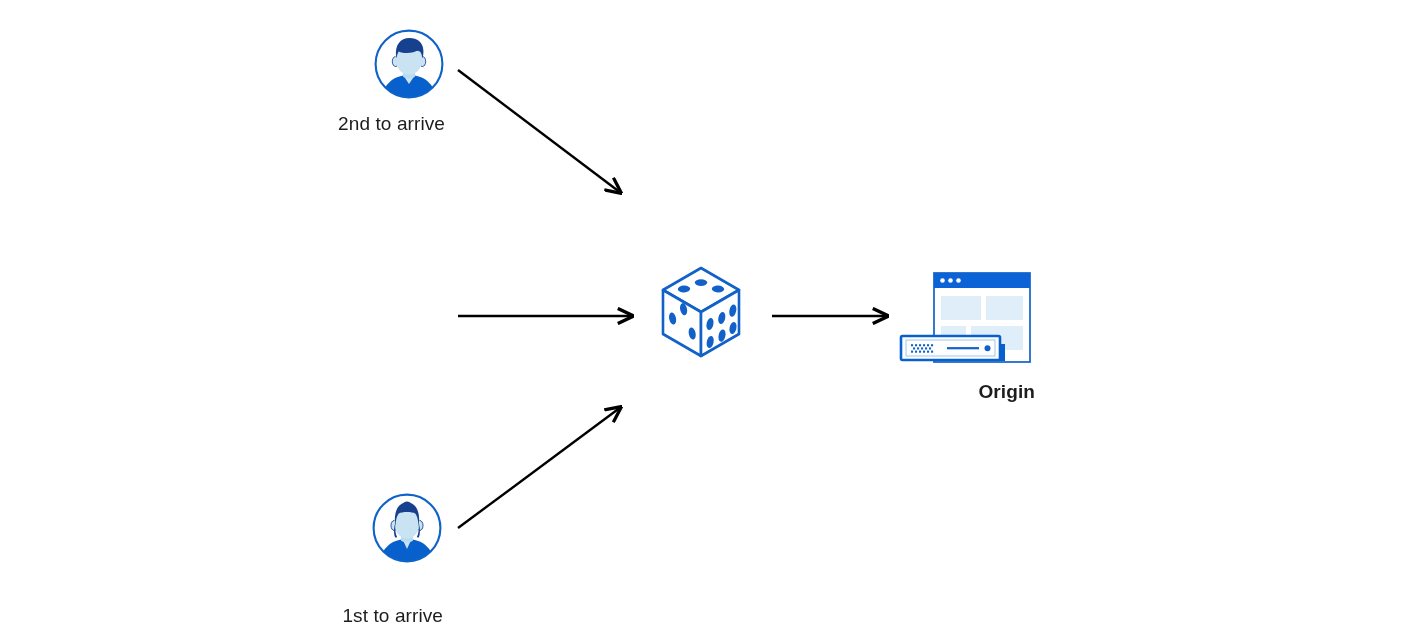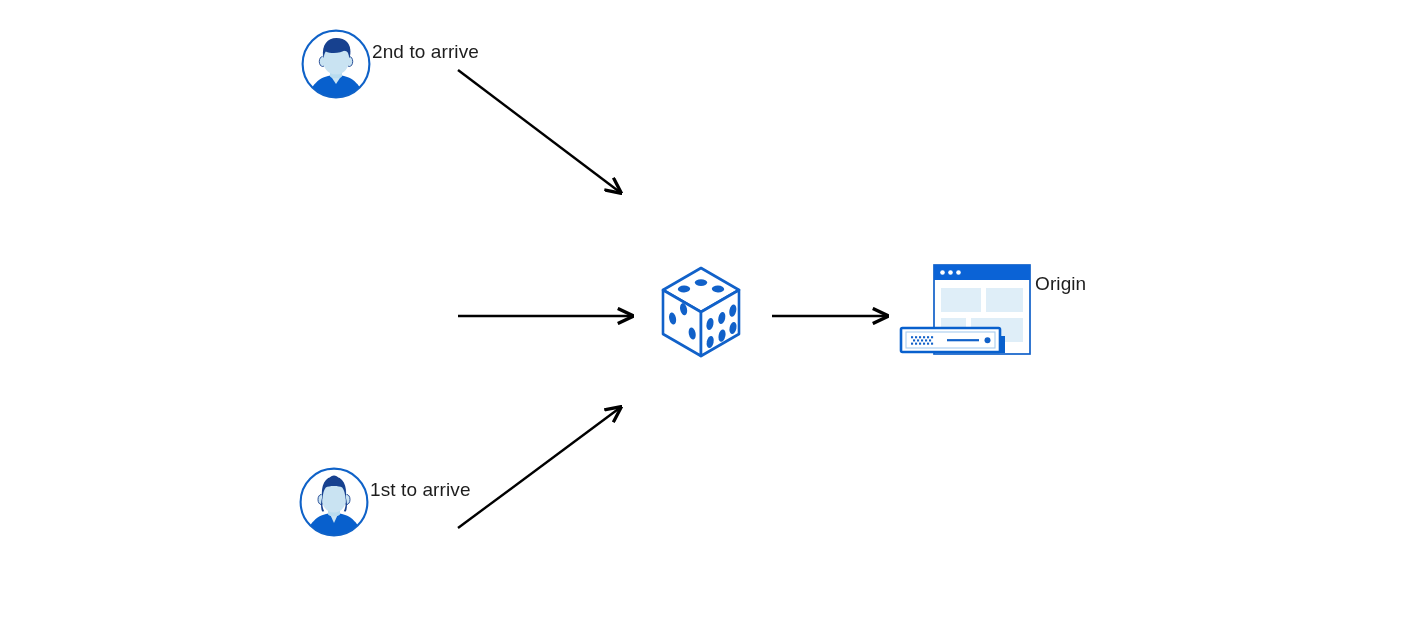--- a/index.html
+++ b/index.html
@@ -17,22 +17,22 @@
   #stage {
     position: absolute;
     left: 0;
     top: 0;
     width: 1405px;
     height: 633px;
   }
   .node {
     position: absolute;
     display: flex;
-    flex-direction: row;
-    align-items: flex-start;
+    flex-direction: column;
+    align-items: flex-end;
   }
   .node-label {
     font-family: "Liberation Sans", sans-serif;
     font-size: 19px;
     color: #1d1d1d;
     letter-spacing: 0.1px;
     white-space: nowrap;
     line-height: 1;
   }
   .avatar-node .node-label { margin-top: 14px; }
@@ -110,21 +110,21 @@
           <path d="M42.0 20.8 C 45.6 20.2 48.6 21.0 50.2 23.2 L 49.6 25.6
                    C 47.8 23.4 45.2 22.6 42.0 22.6 Z" fill="#17418f"></path>
         </g>
         <circle cx="36" cy="36" r="33.4" fill="none" stroke="#0f62c8" stroke-width="2.1"></circle>
       </svg>
     </div>
     <div class="node-label">2nd to arrive</div>
   </div>
 
 
-  <div class="node avatar-node" style="left:298px; top:466px; width:145px;">
+  <div class="node avatar-node" style="left:298px; top:492px; width:145px;gap:28px;">
     <div class="avatar-wrap">
       <svg viewBox="0 0 72 72" width="72" height="72">
         <clipPath id="clipC">
             <circle cx="36" cy="36" r="33.4"></circle>
           </clipPath>
         <circle cx="36" cy="36" r="33.4" fill="#ffffff"></circle>
         <g clip-path="url(#clipC)">
           <path d="M36 47 C 20 47 10 57 8 72 L 64 72 C 62 57 52 47 36 47 Z" fill="#0860cd"></path>
           <path d="M31 46 L36 57 L41 46 L38 44.5 L34 44.5 Z" fill="#c9e3f2"></path>
           <path d="M30 39 L30 48 C 30 51 42 51 42 48 L42 39 Z" fill="#b9dcef"></path>
@@ -174,21 +174,21 @@
           <ellipse cx="55.2" cy="80.0" rx="3.4" ry="6.2" transform="rotate(12 55.2 80)"></ellipse>
           <ellipse cx="66.8" cy="56.0" rx="3.4" ry="6.2" transform="rotate(12 66.8 56)"></ellipse>
           <ellipse cx="67.0" cy="73.6" rx="3.4" ry="6.2" transform="rotate(12 67 73.6)"></ellipse>
           <ellipse cx="77.8" cy="48.6" rx="3.4" ry="6.2" transform="rotate(12 77.8 48.6)"></ellipse>
           <ellipse cx="78.0" cy="66.0" rx="3.4" ry="6.2" transform="rotate(12 78 66)"></ellipse>
         </g>
       </svg>
     </div>
   </div>
 
-  <div class="node origin-node" style="left:895px; top:262px; width:140px;">
+  <div class="node origin-node" style="left:895px; top:270px; width:140px;font-weight:bold;">
     <div class="origin-wrap">
       <svg viewBox="0 0 140 100" width="140" height="100">
 
         <g>
           <rect x="39" y="3" width="96" height="89" fill="#ffffff" stroke="#1161c9" stroke-width="1.7"></rect>
           <rect x="39" y="3" width="96" height="15" fill="#0b63d6"></rect>
           <circle cx="47.5" cy="10.5" r="2.3" fill="#ffffff"></circle>
           <circle cx="55.5" cy="10.5" r="2.3" fill="#ffffff"></circle>
           <circle cx="63.5" cy="10.5" r="2.3" fill="#ffffff"></circle>
 

